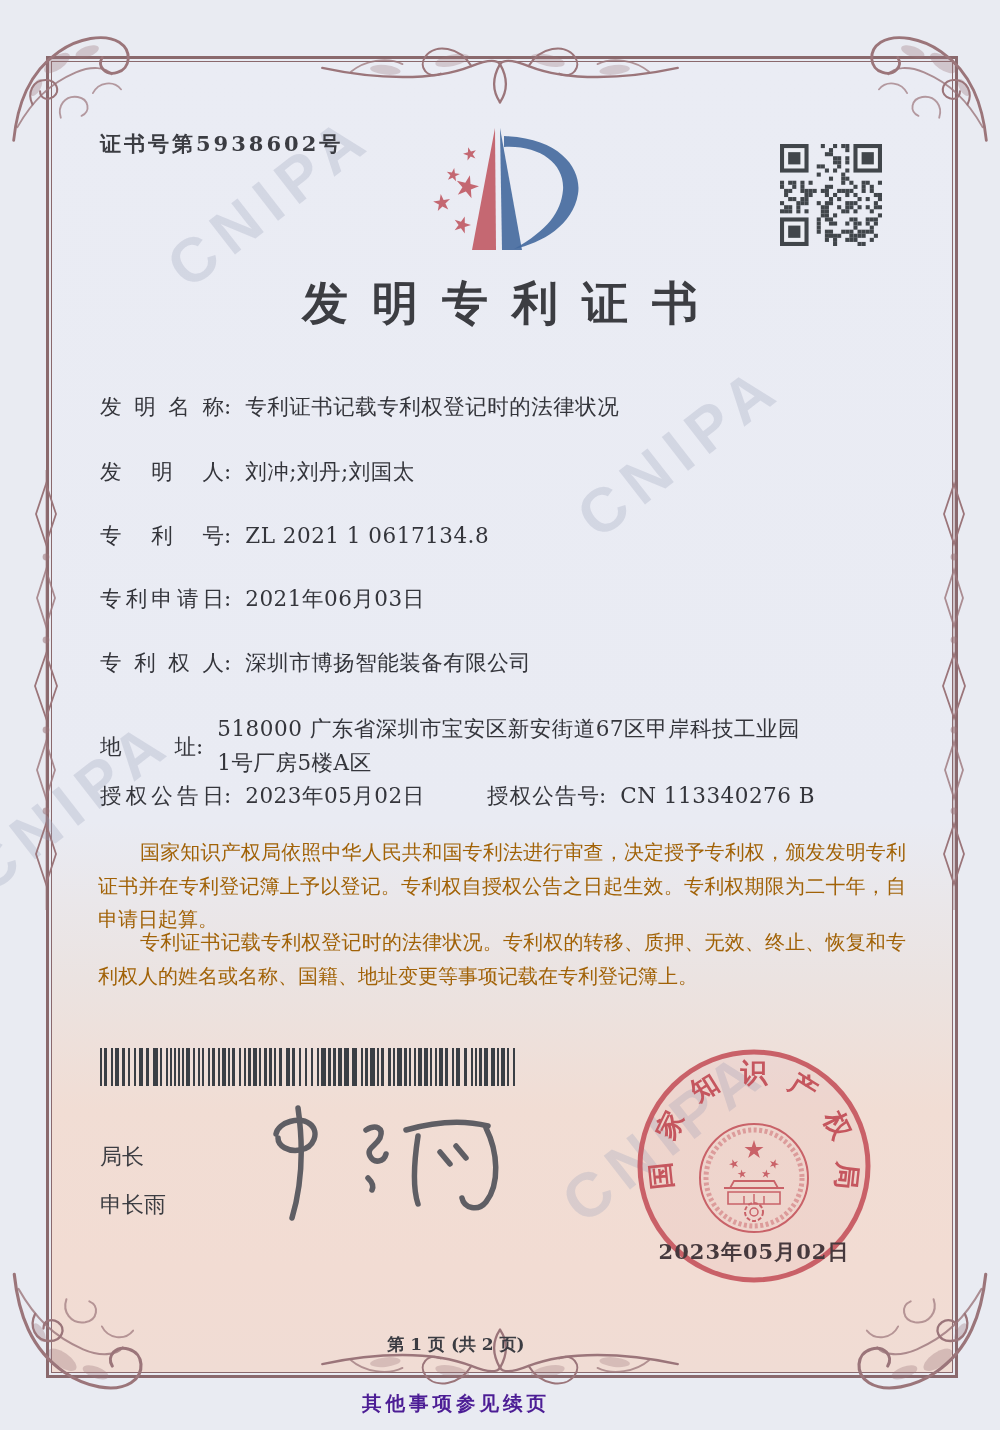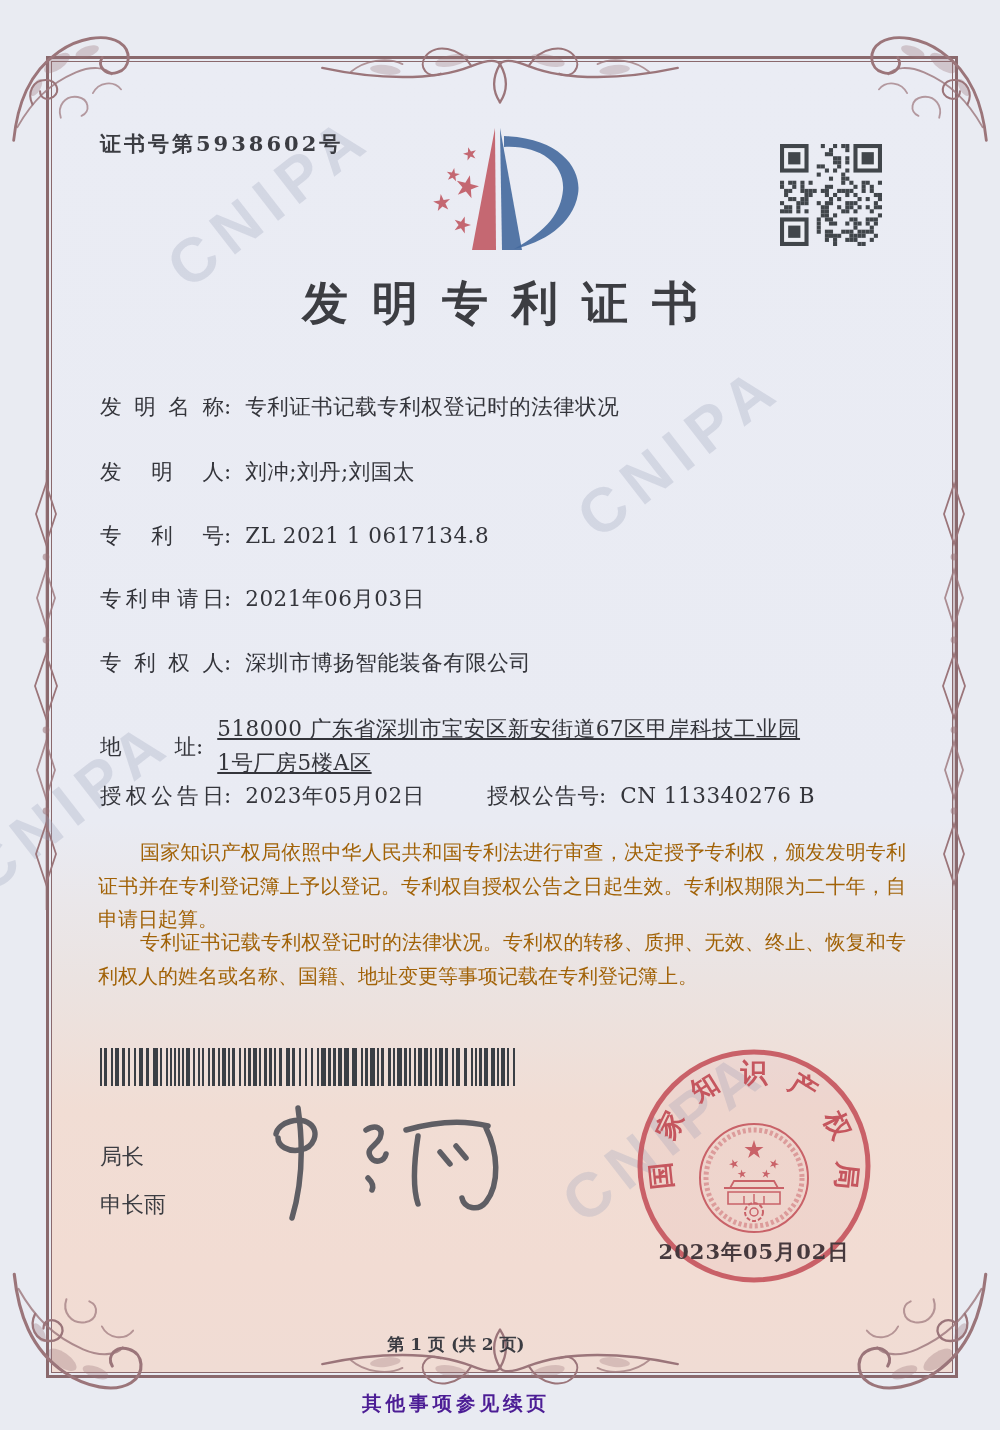--- a/index.html
+++ b/index.html
@@ -37,21 +37,21 @@
   #title{left:0; right:0; top:266px; text-align:center; font-size:46px;
     font-weight:bold; letter-spacing:24px; text-indent:24px; color:#3c3d42;margin-top:7px;}
   .row{position:absolute; z-index:3; left:100px; display:flex;
     align-items:center; font-size:21.5px; color:#34353b;}
   .flabel{display:inline-block; width:124px; text-align-last:justify;
     -moz-text-align-last:justify;}
   .flabel.w2{width:96px;}
   .flabel.w5b{width:112px;}
   .colon::before{content:":";}
   .fvalue{margin-left:14px; letter-spacing:.5px;}
-  .fvalue.addr{width:584px; line-height:34px;text-decoration:underline;}
+  .fvalue.addr{width:584px; line-height:34px;}
   .para{position:absolute; z-index:3; left:98px; width:808px; font-size:20px;
     line-height:33.5px; text-align:justify; text-indent:2.1em; color:#a16207;}
   #barcode{position:absolute; z-index:3; left:100px; top:1048px; width:418px; height:38px;}
   #barcode span{position:absolute; top:0; bottom:0; background:#3a3f45;}
   .signoff{position:absolute; z-index:3; left:100px;
     font-family:"Liberation Sans","DejaVu Sans",sans-serif; font-size:22px; color:#3c3d42;}
   #sig-svg{position:absolute; z-index:3; left:248px; top:1100px;}
   #seal{position:absolute; z-index:3; left:628px; top:1040px; width:252px; height:252px;}
   #seal-arc text{font-size:27px; font-weight:bold; fill:var(--seal-red);
     font-family:"DejaVu Serif",serif;}

